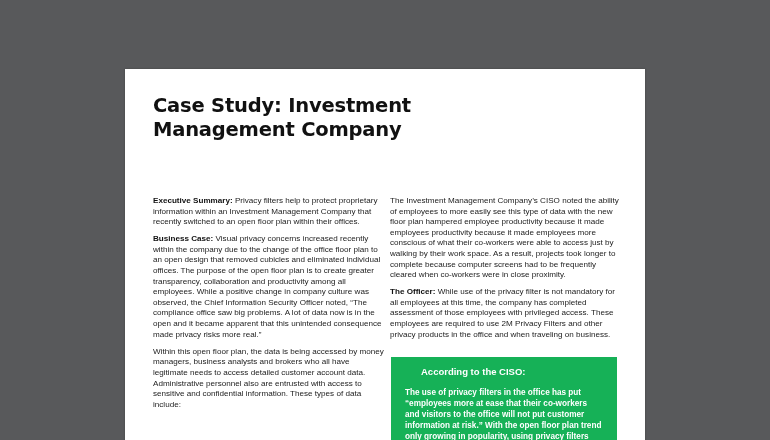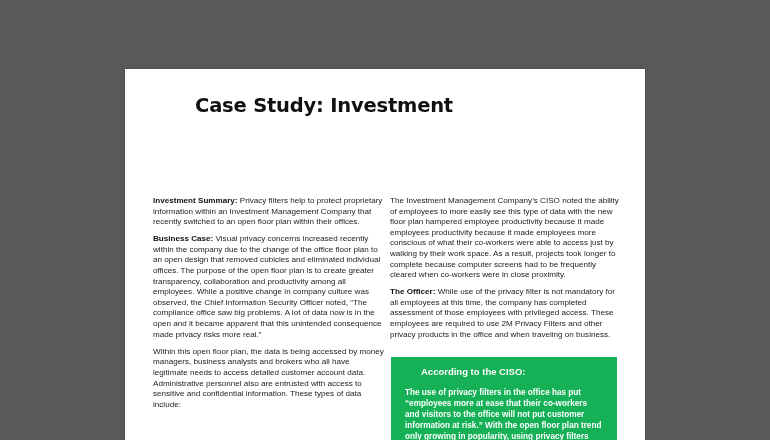--- a/index.html
+++ b/index.html
@@ -15,21 +15,20 @@
       background: #ffffff;
       box-shadow: 0 0 2px rgba(0,0,0,0.25);
     }
     .title {
       position: absolute; left: 28px; top: 25px;
       margin: 0;
       font-family: "DejaVu Sans", sans-serif;
       font-weight: bold; font-size: 19.5px; line-height: 24px;
       color: #111111; letter-spacing: -0.2px;
       width: 300px;
-      text-align: right;
     }
     .col {
       position: absolute; top: 127px;
       font-family: "Liberation Sans", sans-serif;
       font-size: 8.1px; line-height: 10.6px; color: #222;
     }
     .col-left { left: 28px; width: 232px; }
     .col-right { left: 265px; width: 232px; }
     .col p { margin: 0 0 6.5px 0; }
     .col b { font-weight: bold; color: #111; }
@@ -48,25 +47,26 @@
     .callout p {
       margin: 0; font-size: 8.2px; line-height: 11px; font-weight: bold;
     }
   </style>
 </head>
 <body>
 
 <div class="page">
   <h1 class="title">
     <span>Case Study: Investment</span><br>
+    <span>Management Company</span>
   </h1>
 
   <div class="col col-left">
     <p>
-      <b>Investment Summary:</b><span> Privacy filters help to protect proprietary information within an Investment Management Company that recently switched to an open floor plan within their offices.</span>
+      <b>Executive Summary:</b><span> Privacy filters help to protect proprietary information within an Investment Management Company that recently switched to an open floor plan within their offices.</span>
     </p>
     <p>
       <b>Business Case:</b><span> Visual privacy concerns increased recently within the company due to the change of the office floor plan to an open design that removed cubicles and eliminated individual offices. The purpose of the open floor plan is to create greater transparency, collaboration and productivity among all employees. While a positive change in company culture was observed, the Chief Information Security Officer noted, “The compliance office saw big problems. A lot of data now is in the open and it became apparent that this unintended consequence made privacy risks more real.”</span>
     </p>
     <p>Within this open floor plan, the data is being accessed by money managers, business analysts and brokers who all have legitimate needs to access detailed customer account data. Administrative personnel also are entrusted with access to sensitive and confidential information. These types of data include:</p>
 
   </div>
 
   <div class="col col-right">
     <p>The Investment Management Company’s CISO noted the ability of employees to more easily see this type of data with the new floor plan hampered employee productivity because it made employees productivity because it made employees more conscious of what their co-workers were able to access just by walking by their work space. As a result, projects took longer to complete because computer screens had to be frequently cleared when co-workers were in close proximity.</p>

